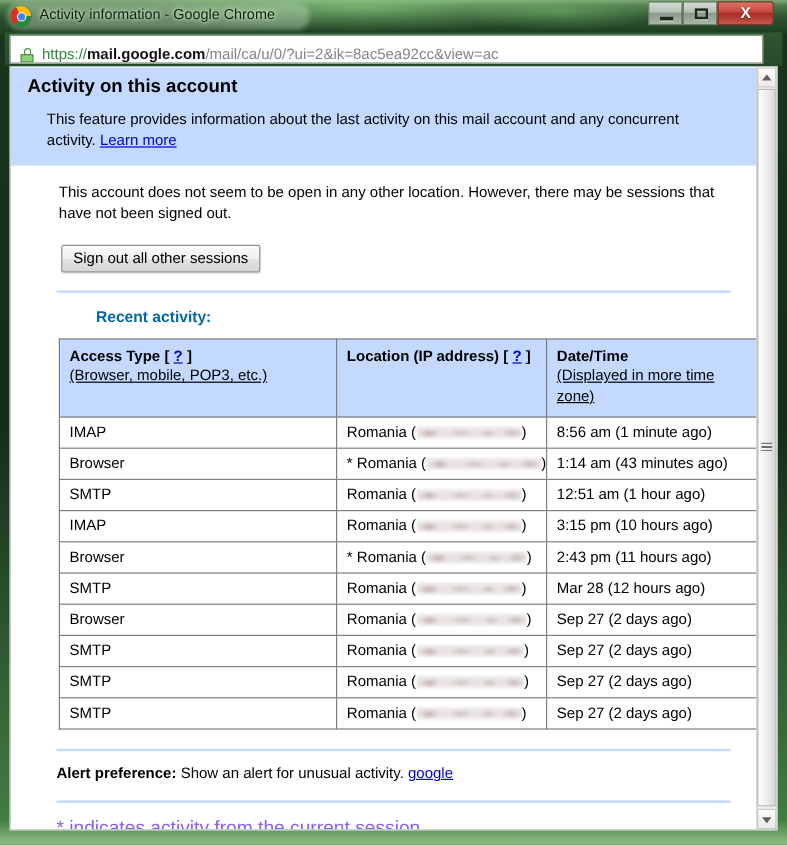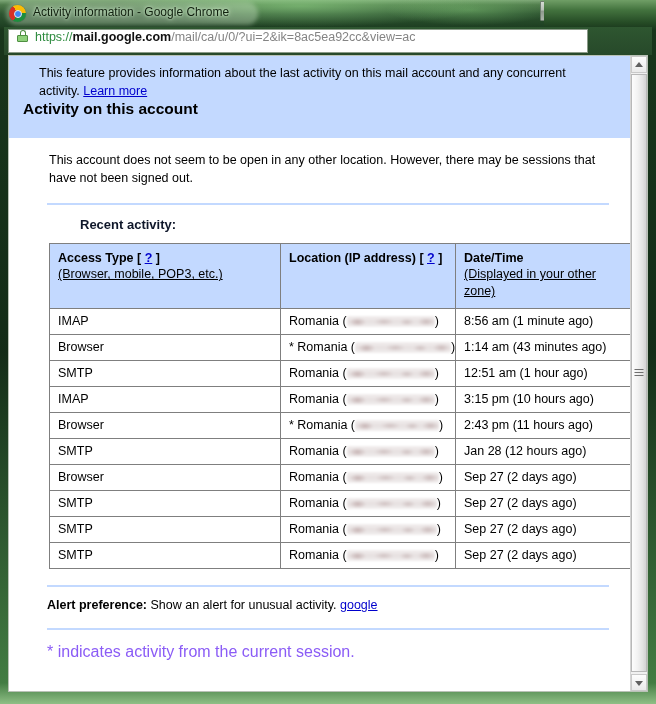--- a/index.html
+++ b/index.html
@@ -24,21 +24,21 @@
         rgba(40,80,40,0.95) 22px,
         rgba(25,55,28,0.96) 30px,
         rgba(20,45,24,0.97) 50%,
         rgba(70,130,70,0.95) 97%,
         rgba(150,200,140,0.95) 100%);
     box-sizing: border-box;
   }
   #titlebar {
     position: absolute;
     left: 0; top: 0;
-    width: 544px; height: 27px;
+    width: 656px; height: 27px;
     overflow: hidden;
   }
   #titlebar-glass {
     position: absolute;
     left: 0; top: 0; width: 656px; height: 27px;
     background:
       radial-gradient(ellipse 260px 30px at 300px 6px, rgba(150,220,140,0.55), rgba(0,0,0,0) 70%),
       radial-gradient(ellipse 120px 22px at 470px 10px, rgba(130,200,120,0.45), rgba(0,0,0,0) 70%),
       linear-gradient(to bottom, #7fa978 0%, #4e7a4a 18%, #2d5430 52%, #1e3f22 100%);
   }
@@ -139,26 +139,26 @@
   
   #toolbar {
     position: absolute;
     left: 4px; top: 27px;
     width: 648px; height: 28px;
     background: linear-gradient(to bottom, #2e5630 0%, #27492a 100%);
   }
   #omnibox {
     position: absolute;
     left: 4px; top: 2px;
-    width: 580px; height: 24px;
+    width: 628px; height: 24px;
     background: #ffffff;
     border: 1px solid #8a9a88;
     box-sizing: border-box;
     display: flex;
-    align-items: flex-start;
+    align-items: flex-end;
     overflow: hidden;
   }
   #lock-icon {
     position: relative;
     width: 13px; height: 12px;
     margin-left: 7px;
     flex: 0 0 auto;
   }
   #lock-icon .body {
     position: absolute;
@@ -255,21 +255,21 @@
   }
   hr.sep {
     border: none;
     border-top: 2px solid #c3d9ff;
     margin: 15px 22px 0 26px;
     height: 0;
   }
   #recent-activity-label {
     font-size: 13px;
     font-weight: bold;
-    color: #0f172a;
+    color: #0369a1;
     margin: 12px 0 0 26px;
     padding-left: 33px;
   }
 
   
   #activity-table-wrap {
     margin: 11px 0 0 28px;
     width: 585px;
   }
   table#activity-table {
@@ -426,31 +426,34 @@
         <span class="scheme">https://</span><span class="host">mail.google.com</span><span class="path">/mail/ca/u/0/?ui=2&amp;ik=8ac5ea92cc&amp;view=ac</span>
       </div>
     </div>
   </div>
 
   <div id="viewport">
 
     <div id="page">
 
       <div id="header-band">
+        <div id="page-title">Activity on this account</div>
         <div id="header-desc">
           <span>This feature provides information about the last activity on this mail account and any concurrent activity.</span>
           <a class="inline-link" href="#">Learn more</a>
         </div>
-        <div id="page-title">Activity on this account</div>
       </div>
 
       <div id="body-region">
 
         <div id="status-text">This account does not seem to be open in any other location. However, there may be sessions that have not been signed out.</div>
 
+        <div id="signout-row">
+          <button id="signout-button">Sign out all other sessions</button>
+        </div>
 
         <hr class="sep">
 
         <div id="recent-activity-label">Recent activity:</div>
 
         <div id="activity-table-wrap">
           <table id="activity-table">
             <colgroup>
               <col style="width:231px">
               <col style="width:175px">
@@ -462,21 +465,21 @@
                   <span>Access Type</span>
                   <span>[&nbsp;<a class="helpq" href="#">?</a>&nbsp;]</span>
                   <div class="subtitle">(Browser, mobile, POP3, etc.)</div>
                 </th>
                 <th>
                   <span>Location (IP address)</span>
                   <span>[&nbsp;<a class="helpq" href="#">?</a>&nbsp;]</span>
                 </th>
                 <th>
                   <span>Date/Time</span>
-                  <div class="subtitle">(Displayed in your other zone)</div>
+                  <div class="subtitle">(Displayed in more time zone)</div>
                 </th>
               </tr>
             </thead>
             <tbody id="activity-tbody">
                 <tr>
                   <td>IMAP</td>
                   <td><span></span><span>Romania</span> (<span class="redacted" style="width: 88px;"></span>)</td>
                   <td>8:56 am (1 minute ago)</td>
                 </tr>
                 <tr>
@@ -495,21 +498,21 @@
                   <td>3:15 pm (10 hours ago)</td>
                 </tr>
                 <tr>
                   <td>Browser</td>
                   <td><span>* </span><span>Romania</span> (<span class="redacted" style="width: 84px;"></span>)</td>
                   <td>2:43 pm (11 hours ago)</td>
                 </tr>
                 <tr>
                   <td>SMTP</td>
                   <td><span></span><span>Romania</span> (<span class="redacted" style="width: 88px;"></span>)</td>
-                  <td>Jan 28 (12 hours ago)</td>
+                  <td>Mar 28 (12 hours ago)</td>
                 </tr>
                 <tr>
                   <td>Browser</td>
                   <td><span></span><span>Romania</span> (<span class="redacted" style="width: 92px;"></span>)</td>
                   <td>Sep 27 (2 days ago)</td>
                 </tr>
                 <tr>
                   <td>SMTP</td>
                   <td><span></span><span>Romania</span> (<span class="redacted" style="width: 90px;"></span>)</td>
                   <td>Sep 27 (2 days ago)</td>

